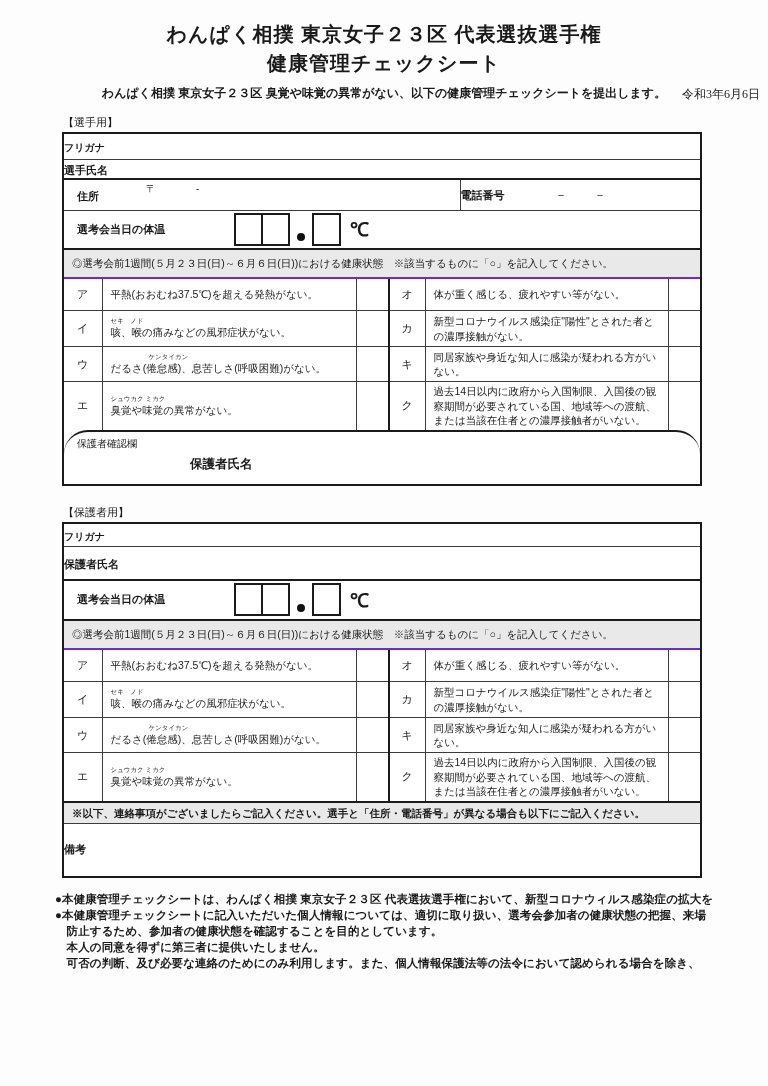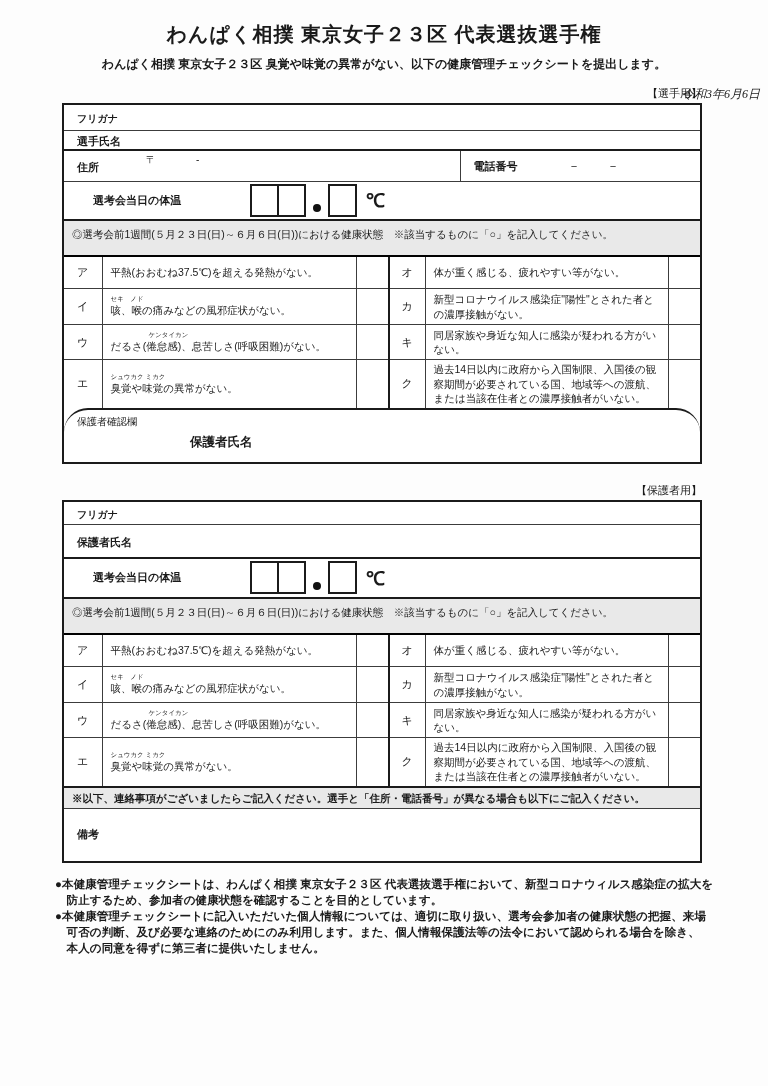--- a/index.html
+++ b/index.html
@@ -3,66 +3,66 @@
 <meta charset="utf-8">
 <style>
   * { margin:0; padding:0; box-sizing:border-box; }
   html,body { width:768px; height:1086px; background:#fdfdfd; font-family:"Liberation Sans",sans-serif; color:#1a1a1a; }
   .page { position:relative; width:768px; height:1086px; overflow:hidden; }
 
   
   .banner { background:#efefef; height:72px; padding:13px 20px 0 40px; font-weight:bold; font-size:13px; line-height:23px; letter-spacing:.2px; }
 
   
-  .date { position:absolute; top:86px; right:8px; font-size:12px; font-family:"Liberation Serif",serif;font-style:italic; }
+  .date { position:absolute; top:86px; right:8px; font-size:12px; font-family:"Liberation Serif",serif; }
   .titles { margin-top:20px; text-align:center; }
   .title-line { font-size:20px; font-weight:bold; line-height:29px; letter-spacing:1px; }
   .subtitle { text-align:center; font-size:12px; font-weight:bold; margin-top:7px; }
 
   .content { padding:0 66px 0 62px; }
-  .section-label { font-size:11px; margin:13px 0 2px 1px;text-align:right; }
+  .section-label { font-size:11px; margin:13px 0 2px 1px; }
   .section-label.g { margin-top:19px; }
 
   
   .form-box { border:2px solid #1b1b1b; background:#fff; width:640px; }
   table { border-collapse:collapse; width:100%; table-layout:fixed; }
   td { border:1px solid #3c3c3c; padding:0; vertical-align:middle; overflow:hidden; }
   table tr td:first-child { border-left:0; }
   table tr td:last-child { border-right:0; }
   table tr:first-child td { border-top:0; }
   table tr:last-child td { border-bottom:0; }
   tr.thick td { border-bottom-width:2px; border-bottom-color:#1b1b1b; }
 
   .lbl { font-weight:bold; font-size:11px; }
   .small-lbl { font-weight:bold; font-size:10px; }
-  .pl { padding-left:13px; }
+  .pl { }
 
   .r-furi { height:25px; } .r-name { height:16px; } .r-school { height:31px; } .r-addr { height:32px; } .r-temp { height:37px; }
   .g-furi { height:23px; } .g-name { height:33px; } .g-temp { height:39px; }
 
   .between { display:flex; justify-content:space-between; align-items:center; padding:0 12px 0 13px; }
   .suffix { font-size:11px; font-weight:normal; }
 
   .addr-cell { position:relative; }
   .postal { position:absolute; left:82px; top:2px; font-size:10px; }
   .pdash { margin-left:40px; font-size:10px; }
   .addr-lbl { position:absolute; left:13px; top:50%; transform:translateY(-38%); }
   .phone-cell .dashes { margin-left:46px; font-size:12px; letter-spacing:1px; }
 
   
   .temp-flex { display:flex; align-items:center; padding-left:13px; height:100%; }
-  .temp-lbl { width:157px;margin-left:16px; }
+  .temp-lbl { width:157px; }
   .tbox { width:29px; height:33px; border:2px solid #1b1b1b; background:#fff; flex:none; }
   .tb2 { margin-left:-2px; }
   .tdot { width:8px; height:8px; border-radius:50%; background:#111; flex:none; margin:16px 5px 0 7px; }
   .tb3 { margin-left:2px; }
   .tunit { font-weight:bold; font-size:19px; margin-left:9px; }
 
   
-  .gray-row { background:#e9e9e9; border-top:2px solid #1b1b1b; border-bottom:2px solid #000000; font-size:10.5px; line-height:27px; height:38px; padding-left:8px; white-space:nowrap; overflow:hidden; }
+  .gray-row { background:#e9e9e9; border-top:2px solid #1b1b1b; border-bottom:2px solid #6d28d9; font-size:10.5px; line-height:27px; height:31px; padding-left:8px; white-space:nowrap; overflow:hidden; }
   .note-row { background:#e9e9e9; border-top:2px solid #1b1b1b; border-bottom:1px solid #3c3c3c; font-weight:bold; font-size:10.5px; line-height:21px; height:23px; padding-left:8px; white-space:nowrap; overflow:hidden; }
 
   
   .check td.c4 { border-left:2px solid #1b1b1b; }
   .check .lt { text-align:center; font-size:11px; }
   .check .tx { padding:2px 4px 2px 8px; }
   .check .cellwrap { display:flex; flex-direction:column; justify-content:center; min-height:100%; }
   .check .txt { font-size:10.5px; line-height:14.5px; }
   .check .furi { font-size:6.5px; line-height:8px; color:#222; }
   .furi.indent { margin-left:38px; }
@@ -81,20 +81,21 @@
 </head>
 <body>
 
 <div class="page">
 
 
   <div class="date">令和3年6月6日</div>
 
   <div class="titles">
     <div class="title-line">わんぱく相撲 東京女子２３区 代表選抜選手権</div>
+    <div class="title-line">健康管理チェックシート</div>
   </div>
   <div class="subtitle">わんぱく相撲 東京女子２３区 臭覚や味覚の異常がない、以下の健康管理チェックシートを提出します。</div>
 
   <div class="content">
 
     <div class="section-label">【選手用】</div>
 
     <div class="form-box">
       <table class="info">
         <colgroup>
@@ -345,20 +346,20 @@
 
       <div class="remarks-row pl">
         <span class="lbl">備考</span>
       </div>
     </div>
 
   </div>
 
   <div class="footnotes">
     <div>●本健康管理チェックシートは、わんぱく相撲 東京女子２３区 代表選抜選手権において、新型コロナウィルス感染症の拡大を</div>
+    <div>●本健康管理チェックシートに記入いただいた個人情報については、適切に取り扱い、選考会参加者の健康状態の把握、来場</div>
     <div>　防止するため、参加者の健康状態を確認することを目的としています。</div>
-    <div>●本健康管理チェックシートに記入いただいた個人情報については、適切に取り扱い、選考会参加者の健康状態の把握、来場</div>
+    <div>　本人の同意を得ずに第三者に提供いたしません。</div>
     <div>　可否の判断、及び必要な連絡のためにのみ利用します。また、個人情報保護法等の法令において認められる場合を除き、</div>
-    <div>　本人の同意を得ずに第三者に提供いたしません。</div>
 
   </div>
 
 </div>
 
 </body></html>

